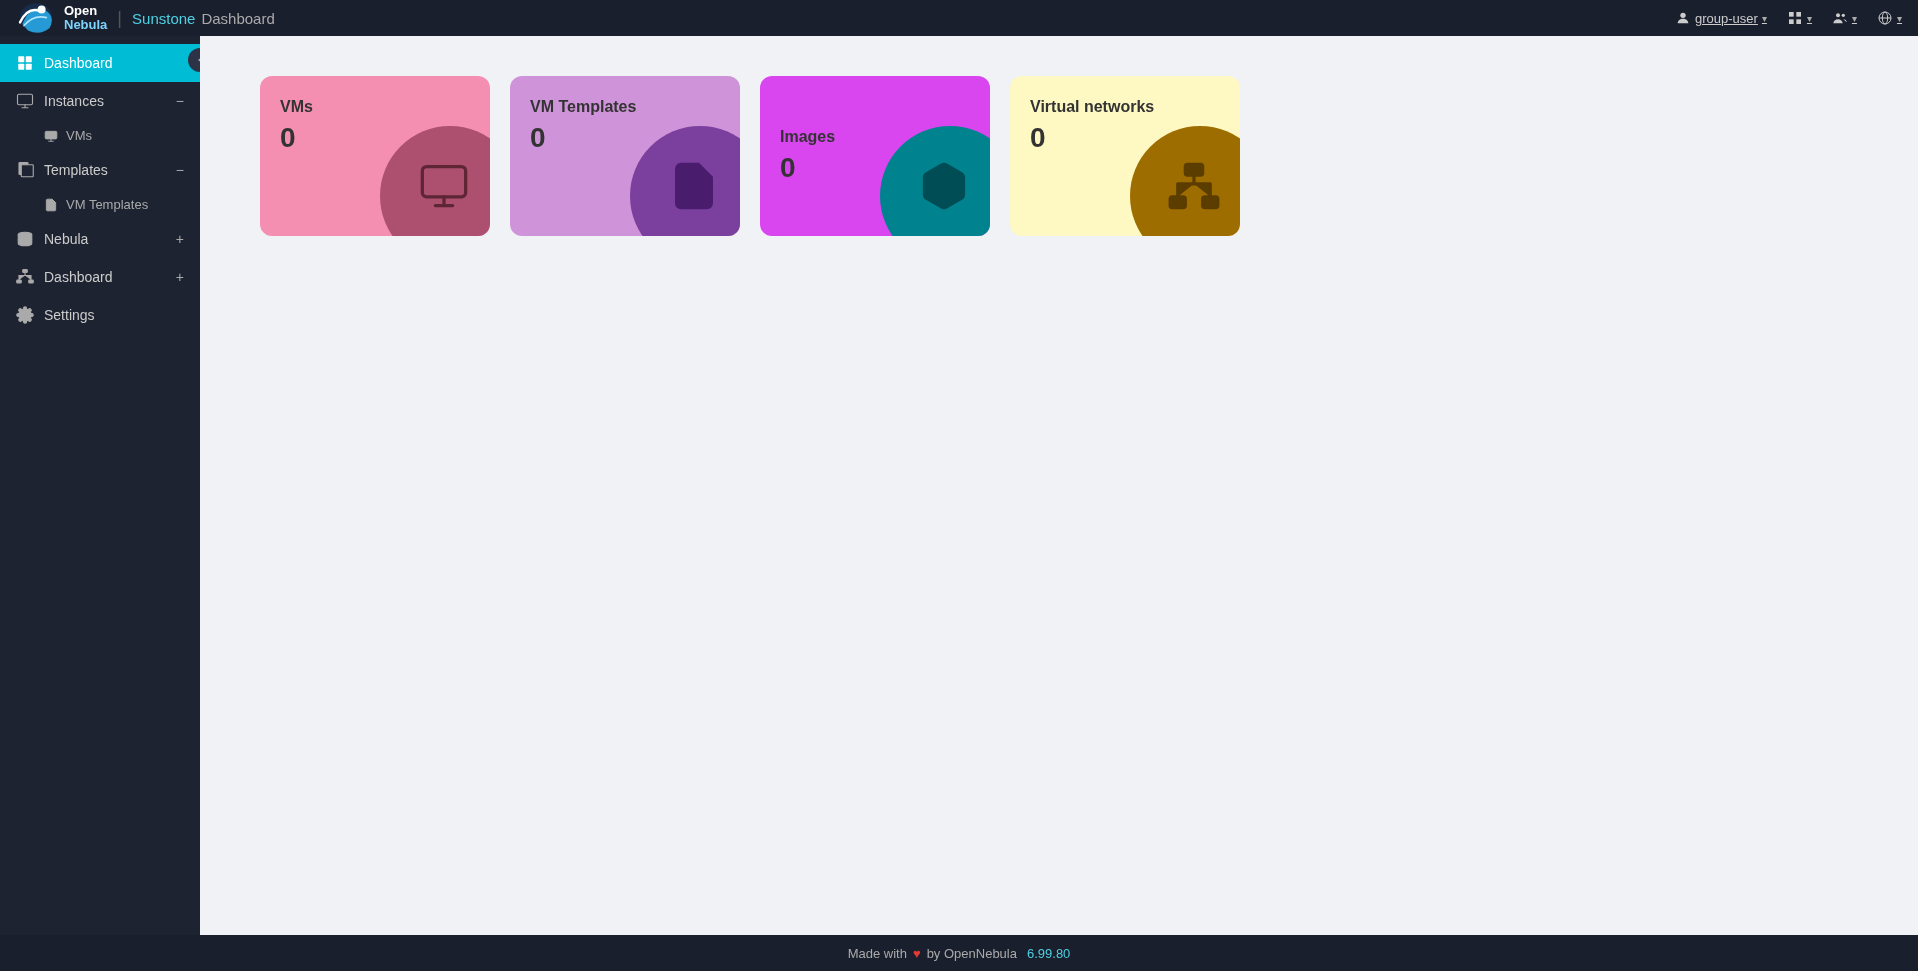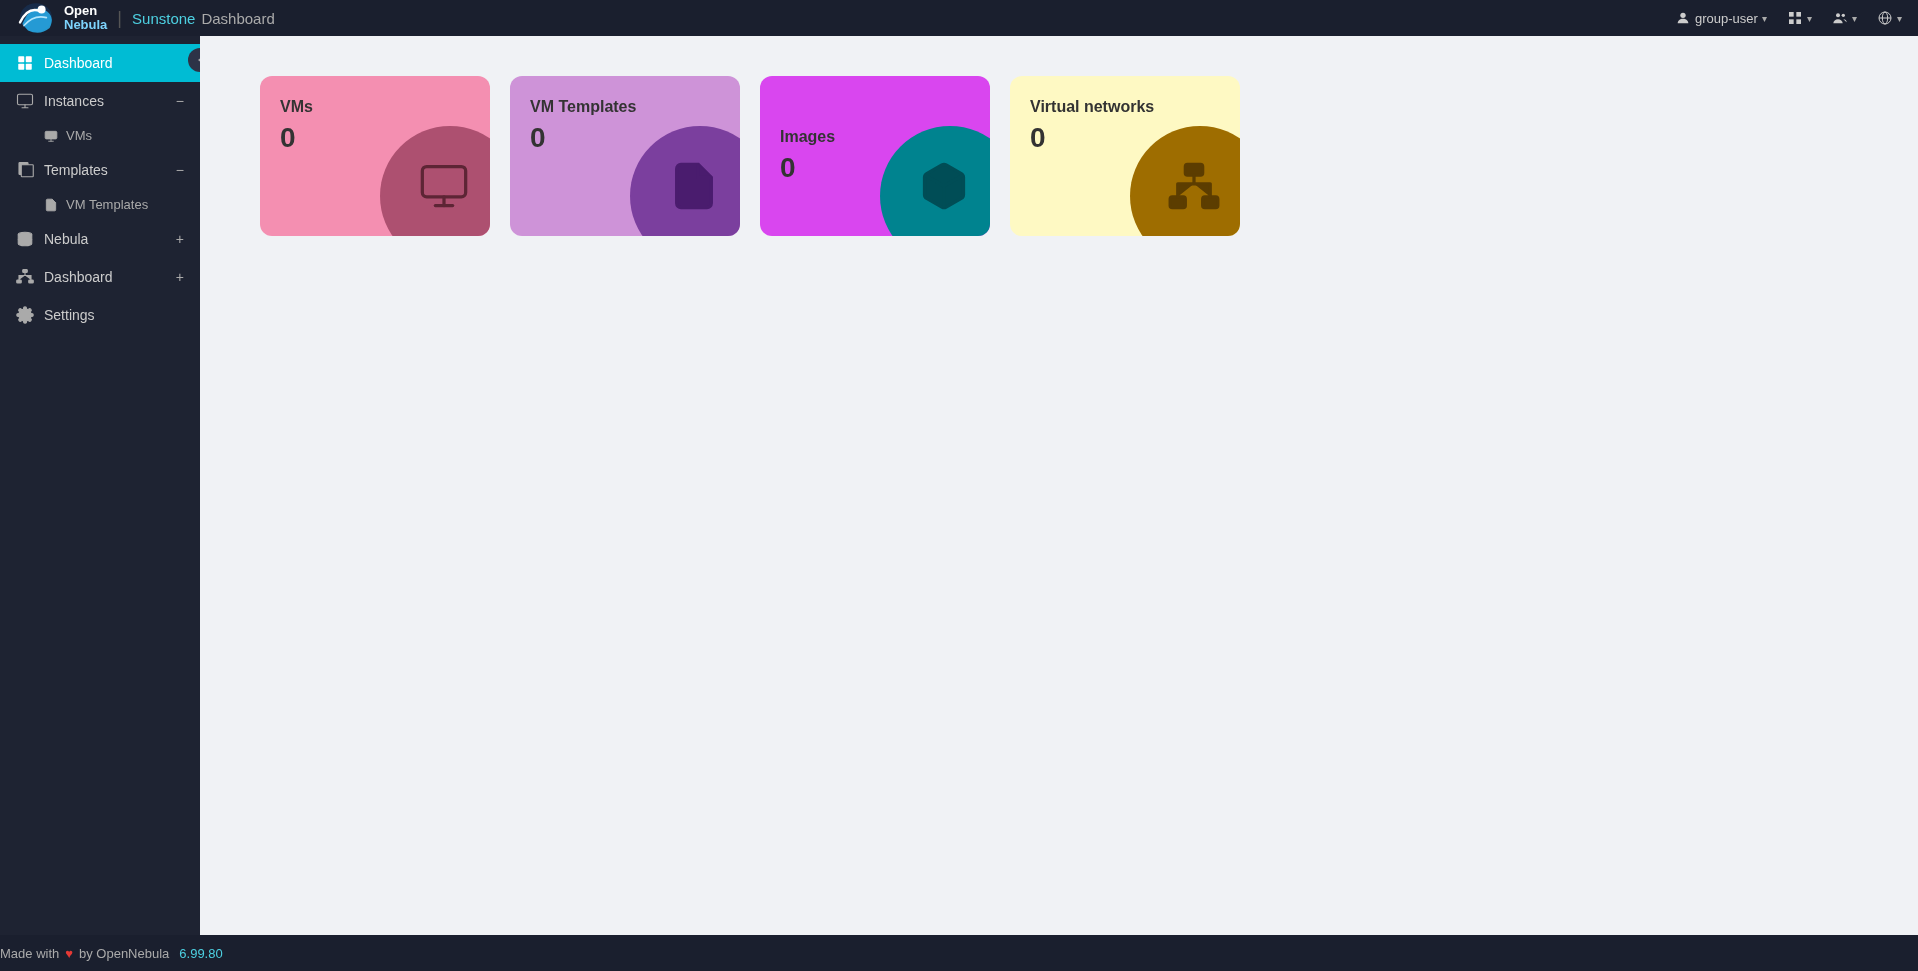--- a/index.html
+++ b/index.html
@@ -47,20 +47,21 @@
     }
     .topbar-btn {
       color: #ccc;
       font-size: 13px;
       display: flex;
       align-items: center;
       gap: 4px;
       cursor: pointer;
       background: none;
       border: none;
+      text-decoration: underline;
     }
     .topbar-btn svg { width: 16px; height: 16px; fill: #ccc; }
     .chevron { font-size: 10px; color: #aaa; }
 
     
     .main-layout {
       display: flex;
       flex: 1;
       overflow: hidden;
     }
@@ -193,21 +194,21 @@
     .card-vnets { background: #fef9c3; }
     .card-vnets .dash-card-bg-circle { background: #9e6d00; }
     .card-vnets .dash-card-icon svg { fill: #5c3d00; }
 
     
     .footer {
       background: #1a1f2e;
       height: 36px;
       display: flex;
       align-items: center;
-      justify-content: flex-start;
+      justify-content: center;
       gap: 6px;
       font-size: 13px;
       color: #aaa;
       flex-shrink: 0;
     }
     .footer-heart { color: #e53935; }
     .footer-version { color: #4dd0e1; margin-left: 4px; }
 
     
     .sidebar-collapse {

